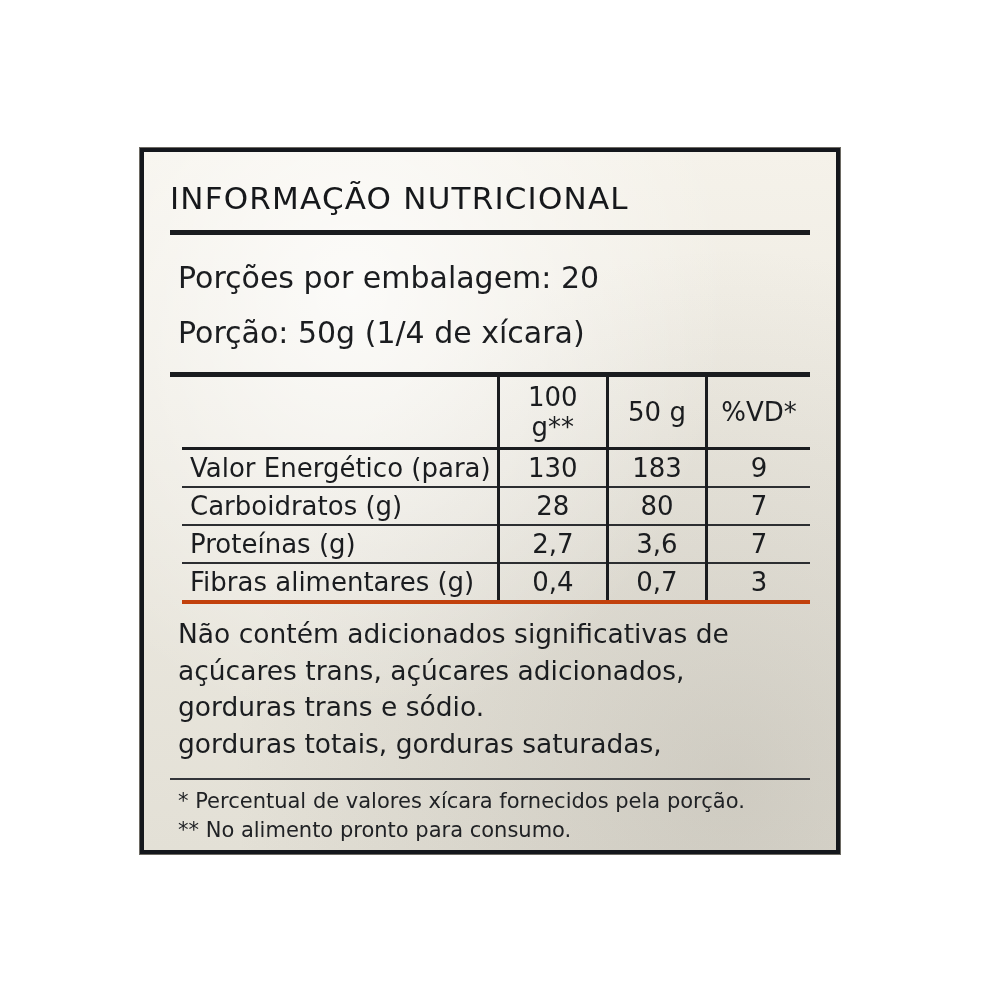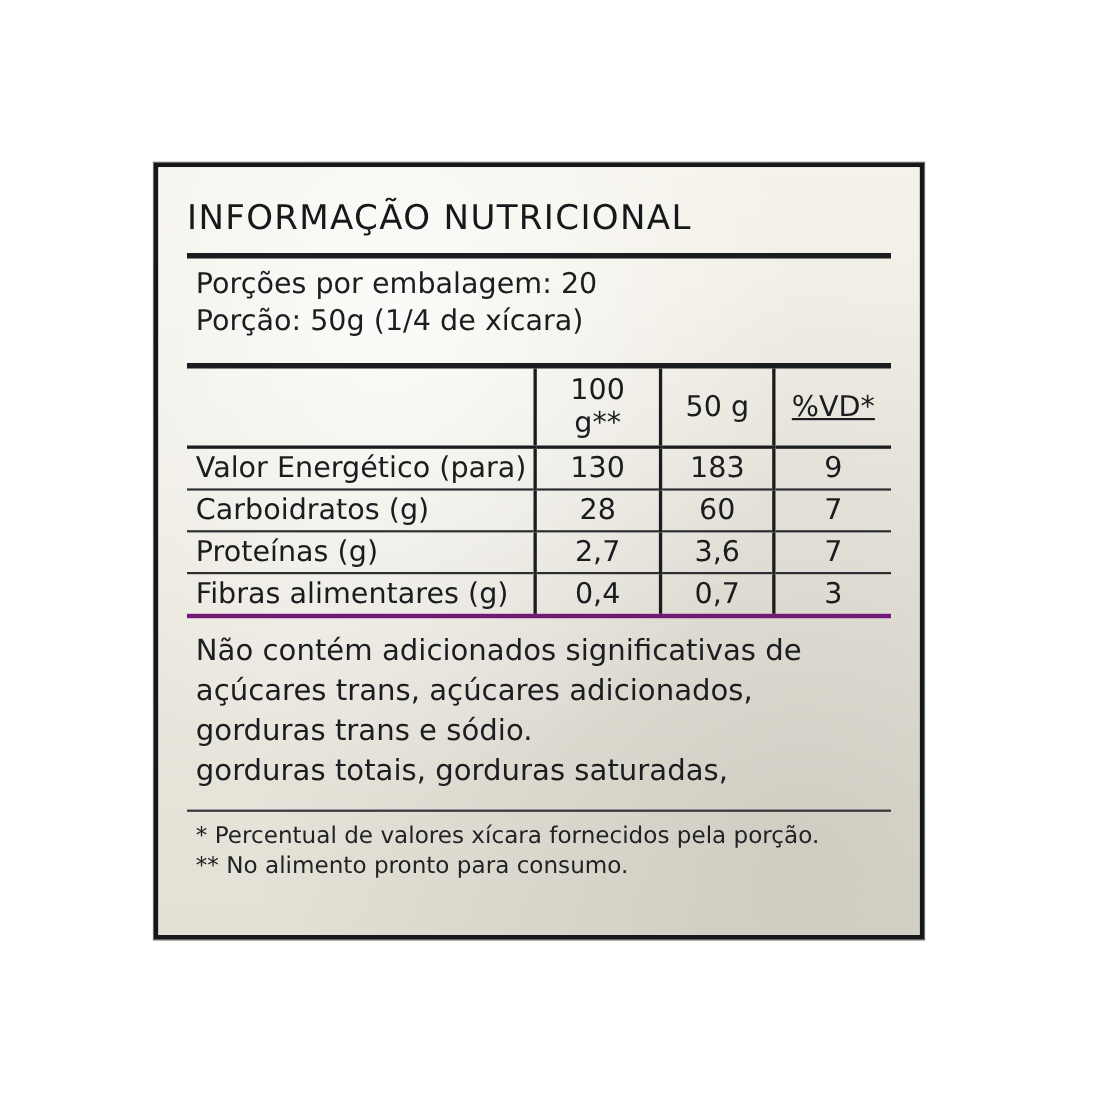--- a/index.html
+++ b/index.html
@@ -58,23 +58,24 @@
     height: 5px;
     background: #1a1c1f;
     margin-top: 14px;
   }
 
   
   #servings-block {
     padding: 7px 4px 6px 8px;
   }
   #servings-block div {
-    font-size: 26px;
+    font-size: 30px;
     line-height: 1.30;
     color: #1b1d20;
+    margin-top: 16px;
   }
 
   
   table.nutri {
     width: 100%;
     border-collapse: collapse;
     margin-top: 0;
     font-size: 26px;
   }
   table.nutri th, table.nutri td {
@@ -92,31 +93,32 @@
     text-align: left;
     width: 47%;
     padding-left: 8px;
     white-space: nowrap;
   }
   table.nutri td.val {
     text-align: center;
   }
   .col-100 { width: 19%; }
   .col-50  { width: 17%; }
-  .col-vd  { width: 17%; text-decoration: underline; }
+  .col-vd  { width: 17%; }
 
   
   table.nutri tr.headrow th.lbl { border-bottom: 3px solid #1a1c1f; }
   table.nutri tr.headrow th.c { border-bottom: 3px solid #1a1c1f; border-left: 3px solid #1a1c1f; }
   table.nutri tbody td.lbl { border-bottom: 2px solid #2c2e31; }
   table.nutri tbody td.val { border-bottom: 2px solid #2c2e31; border-left: 3px solid #1a1c1f; }
   table.nutri tbody tr:last-child td { border-bottom: none; }
 
   #table-wrap {
-    border-bottom: 4px solid #701a75;
+    border-bottom: 4px solid #c2410c;
+    margin-left: 12px;
   }
 
   
   #nonsignificant {
     margin-top: 12px;
     padding-left: 8px;
     font-size: 26.5px;
     line-height: 1.38;
     color: #1b1d20;
   }
@@ -166,21 +168,21 @@
         <tbody>
           <tr>
             <td class="lbl">Valor Energético (para)</td>
             <td class="val">130</td>
             <td class="val">183</td>
             <td class="val">9</td>
           </tr>
           <tr>
             <td class="lbl">Carboidratos (g)</td>
             <td class="val">28</td>
-            <td class="val">60</td>
+            <td class="val">80</td>
             <td class="val">7</td>
           </tr>
           <tr>
             <td class="lbl">Proteínas (g)</td>
             <td class="val">2,7</td>
             <td class="val">3,6</td>
             <td class="val">7</td>
           </tr>
           <tr>
             <td class="lbl">Fibras alimentares (g)</td>

